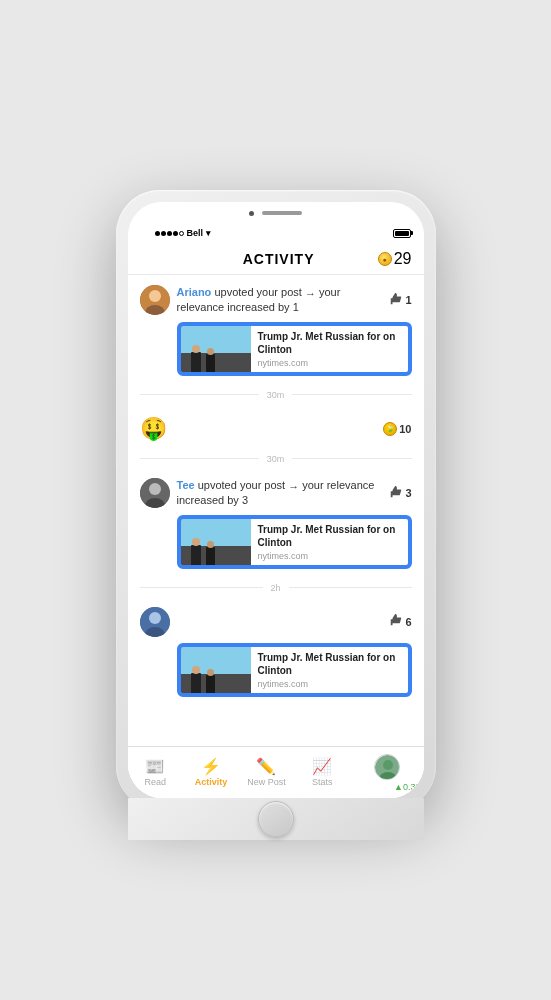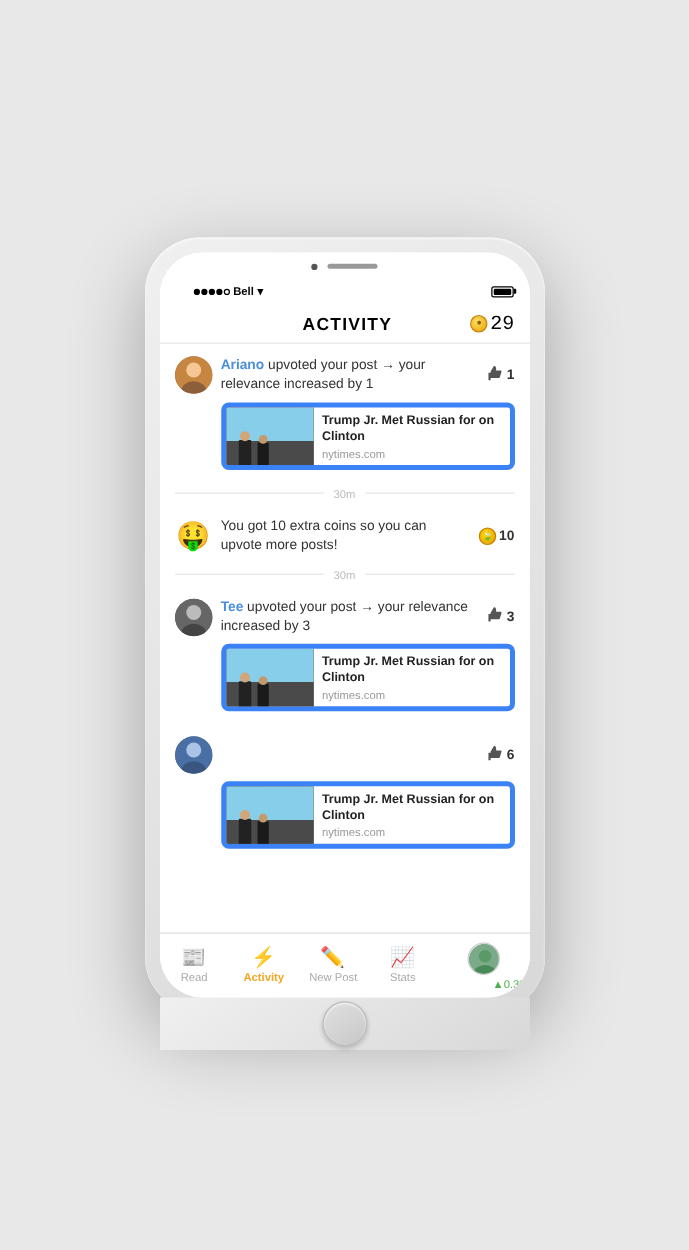--- a/index.html
+++ b/index.html
@@ -366,21 +366,20 @@
       background: linear-gradient(145deg, #e0e0e0, #c8c8c8);
       box-shadow: 0 2px 4px rgba(0,0,0,0.2), inset 0 1px 2px rgba(255,255,255,0.8);
       border: 1px solid #bbb;
     }
 
     
     .coins-badge {
       display: flex;
       align-items: center;
       gap: 2px;
-      font-family: Liberation Mono, monospace;
     }
 
     .coin-circle {
       width: 14px;
       height: 14px;
       background: radial-gradient(circle at 40% 35%, #ffe066, #e6a000);
       border-radius: 50%;
       border: 1px solid #c88000;
       display: inline-flex;
       align-items: center;
@@ -484,23 +483,20 @@
         <div class="time-divider">
           <div class="divider-line"></div>
           <span class="divider-time">30m</span>
           <div class="divider-line"></div>
         </div>
 
         <div class="activity-item">
           <div class="activity-row">
             <div class="activity-left">
               <div class="avatar emoji-avatar" style="font-size:22px;">🤑</div>
-              <div class="activity-text">
-                <span>You got 10 extra coins so you can upvote more posts!</span>
-              </div>
             </div>
             <div class="activity-right">
               <div class="coin-circle" style="background:radial-gradient(circle at 40% 35%, #ffd700, #e6a000);">🍃</div>
               <span>10</span>
             </div>
           </div>
         </div>
 
         <div class="time-divider">
           <div class="divider-line"></div>
@@ -542,20 +538,25 @@
                 </div>
               </div>
             </div>
             <div class="post-info">
               <div class="post-title">Trump Jr. Met Russian for on Clinton</div>
               <div class="post-source">nytimes.com</div>
             </div>
           </div>
         </div>
 
+        <div class="time-divider">
+          <div class="divider-line"></div>
+          <span class="divider-time">2h</span>
+          <div class="divider-line"></div>
+        </div>
 
         <div class="activity-item">
           <div class="activity-row">
             <div class="activity-left">
               <div class="avatar avatar-img-bn">
                 <svg width="30" height="30" viewBox="0 0 30 30">
                   <circle cx="15" cy="15" r="15" fill="#4a6fa5"></circle>
                   <circle cx="15" cy="11" r="6" fill="#aac4e8"></circle>
                   <ellipse cx="15" cy="28" rx="10" ry="8" fill="#3a5580"></ellipse>
                 </svg>

